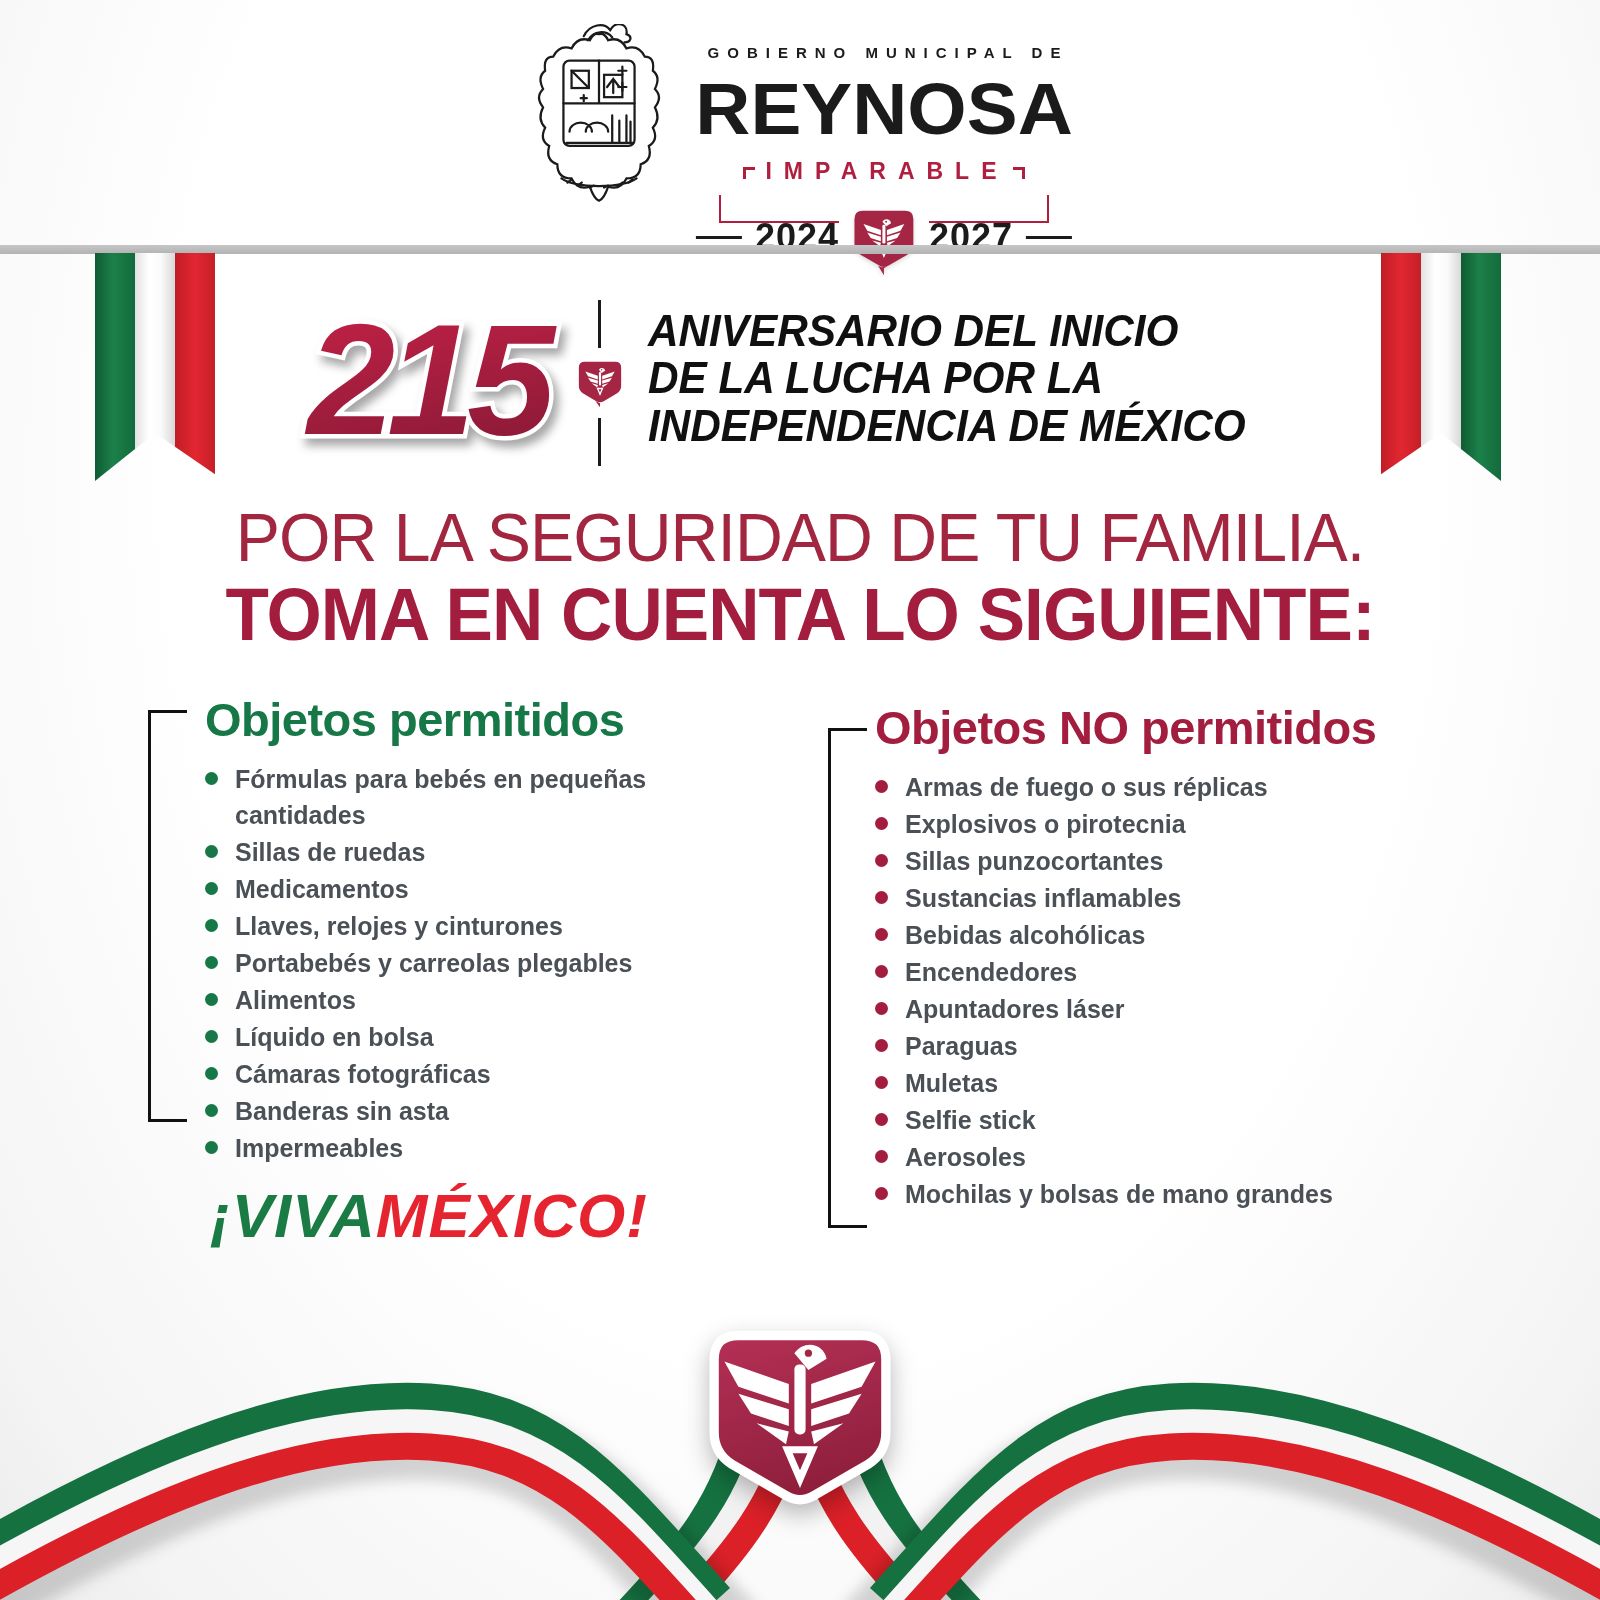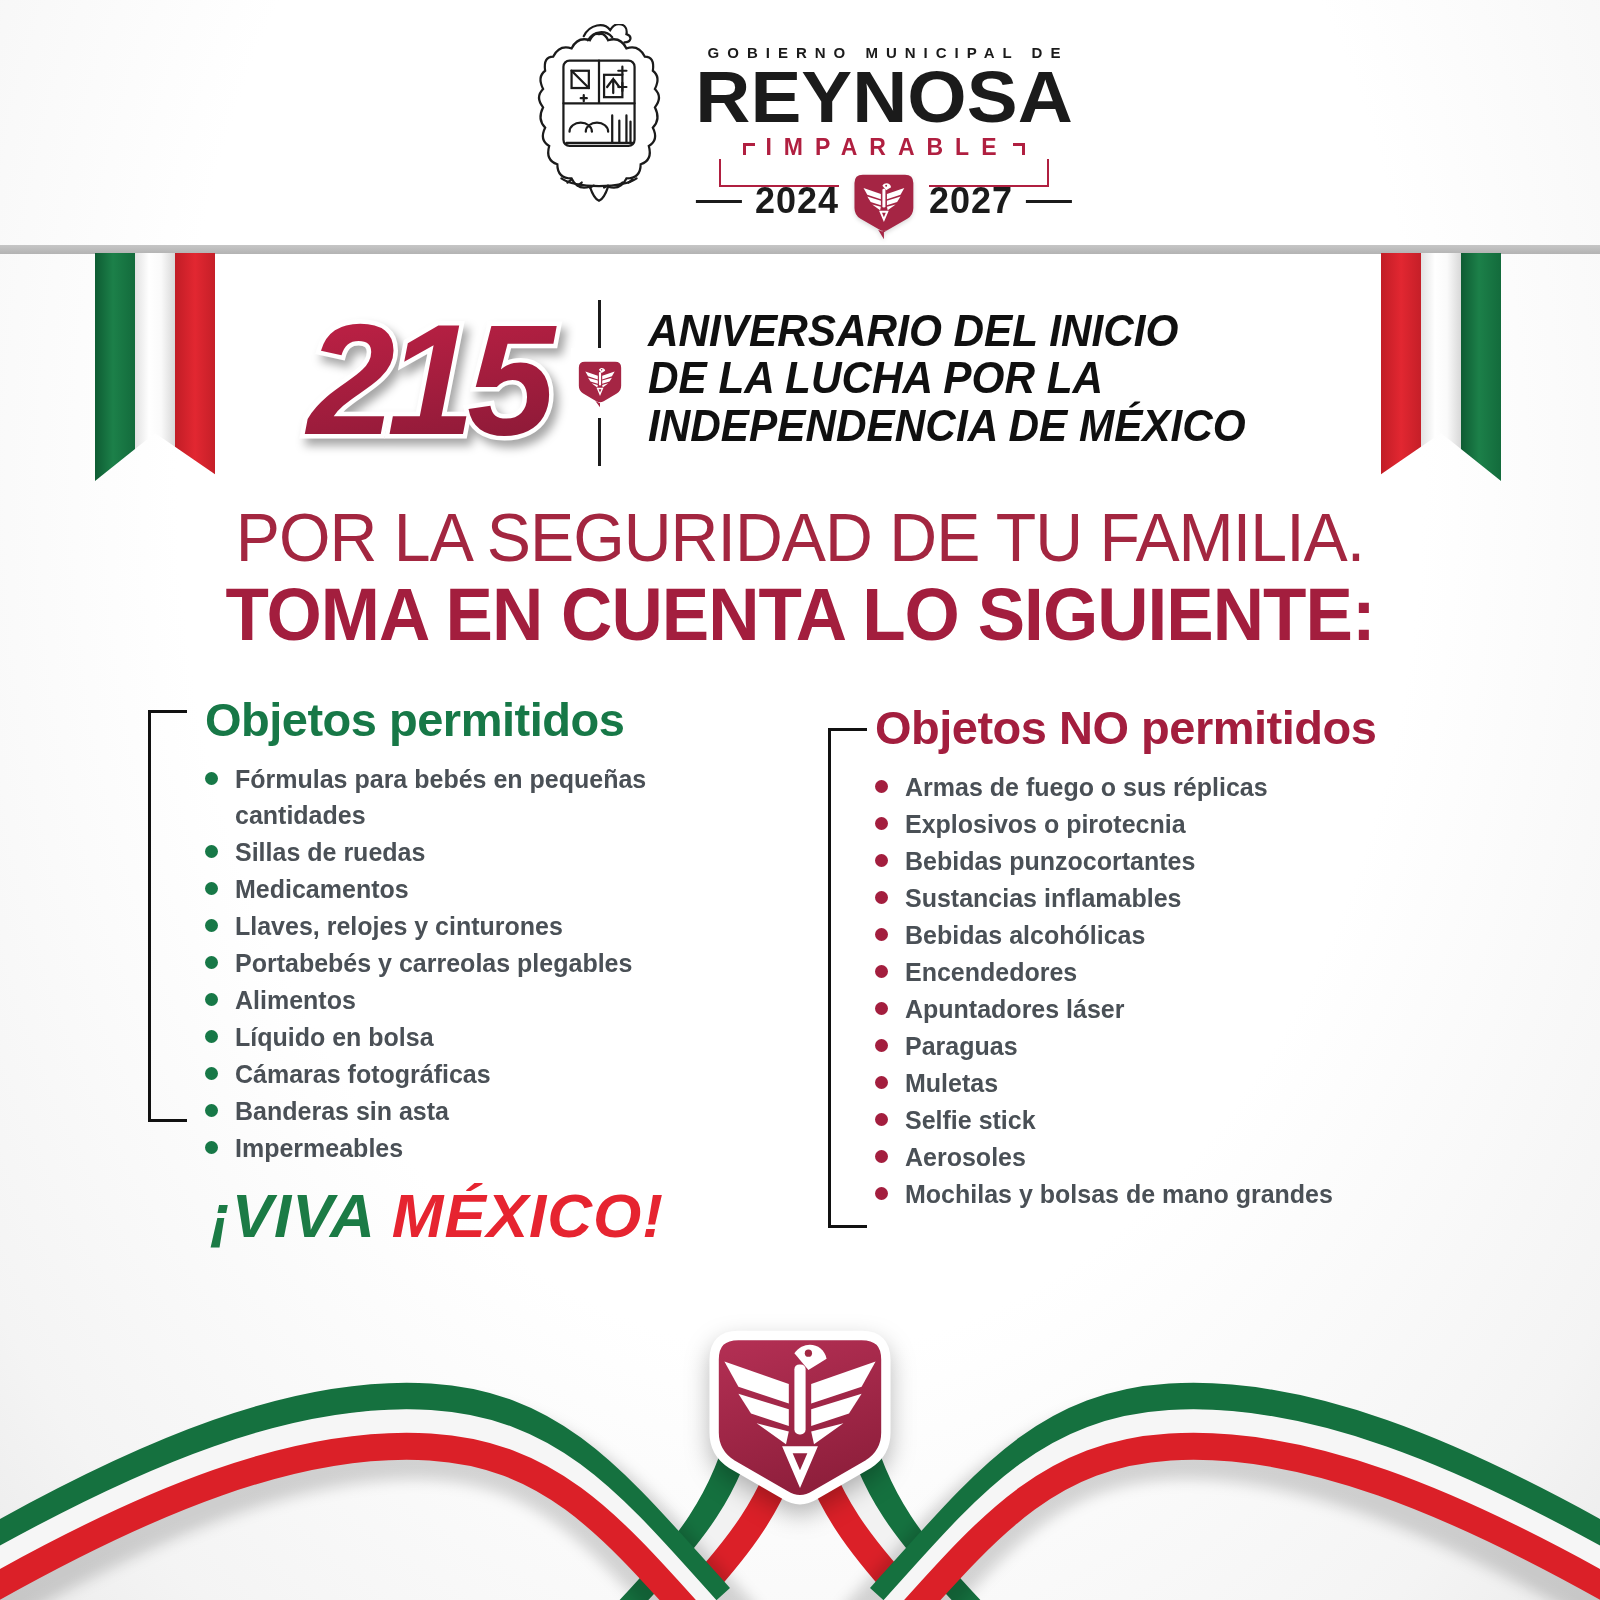--- a/index.html
+++ b/index.html
@@ -6,21 +6,21 @@
   *{box-sizing:border-box;}
   .poster{
     position:relative;width:1600px;height:1600px;overflow:hidden;
     background:radial-gradient(ellipse at 50% 30%, #ffffff 55%, #f4f4f4 88%, #ececec 100%);
     font-family:"Liberation Sans", sans-serif;
   }
   svg{display:block;}
   
   .brand{position:absolute;top:24px;left:0;width:100%;display:flex;justify-content:center;align-items:flex-start;gap:34px;}
   .coat{width:134px;height:188px;}
-  .brand-text{display:flex;flex-direction:column;align-items:center;padding-top:20px;}
+  .brand-text{display:flex;flex-direction:column;align-items:center;padding-top:20px;gap:12px;}
   .pretitle{font-size:15px;font-weight:bold;letter-spacing:8px;color:#1b1b1b;white-space:nowrap;text-indent:8px;}
   .brand-name{font-size:72px;font-weight:900;color:#1b1b1b;line-height:1.02;letter-spacing:0px;transform:scaleX(1.06);transform-origin:center;}
   .subtitle-row{display:flex;align-items:flex-start;margin-top:0px;}
   .tickL{width:12px;height:12px;border-top:3px solid #b01f40;border-left:3px solid #b01f40;margin-top:9px;}
   .tickR{width:12px;height:12px;border-top:3px solid #b01f40;border-right:3px solid #b01f40;margin-top:9px;}
   .subtitle{font-size:23px;font-weight:800;letter-spacing:12px;color:#b01f40;padding:0 4px;text-indent:6px;}
   .term-wrap{position:relative;margin-top:-2px;width:330px;height:72px;}
   .frameL{position:absolute;left:0;top:0;width:120px;height:28px;border-left:2px solid #b01f40;border-bottom:2px solid #b01f40;}
   .frameR{position:absolute;right:0;top:0;width:120px;height:28px;border-right:2px solid #b01f40;border-bottom:2px solid #b01f40;}
   .term-row{position:absolute;left:50%;top:0px;transform:translateX(-50%);display:flex;align-items:center;gap:13px;}
@@ -59,21 +59,21 @@
   .col-allowed .dot{background:#177847;}
   .col-banned .dot{background:#a31e3e;}
   .bracket{position:absolute;border-left:3px solid #111;}
   .bracket:before,.bracket:after{content:"";position:absolute;left:0;width:36px;height:3px;background:#111;}
   .bracket:before{top:0;} .bracket:after{bottom:0;}
   .bracket-allowed{left:-57px;top:18px;height:412px;}
   .bracket-banned{left:-47px;top:28px;height:500px;}
   
   .slogan{position:absolute;left:210px;top:1180px;font-size:62px;font-weight:900;font-style:italic;letter-spacing:1px;white-space:nowrap;}
   .slogan .viva{color:#1b7b45;}
-  .slogan .mex{color:#e62430;margin-left:16px;}
+  .slogan .mex{color:#e62430;}
   
   .bottom-ribbons{position:absolute;left:0;top:1320px;width:1600px;height:280px;}
   .bottom-badge{position:absolute;left:706px;top:1328px;width:188px;height:182px;filter:drop-shadow(0 10px 12px rgba(0,0,0,.28));}
   .hidden-defs{position:absolute;width:0;height:0;overflow:hidden;}
 </style>
 </head>
 <body>
 
 <svg class="hidden-defs" aria-hidden="true">
   <defs>
@@ -243,21 +243,21 @@
         <li>
         <span class="dot"></span>
         <span class="li-text">Armas de fuego o sus réplicas</span>
       </li>
         <li>
         <span class="dot"></span>
         <span class="li-text">Explosivos o pirotecnia</span>
       </li>
         <li>
         <span class="dot"></span>
-        <span class="li-text">Bebidas punzocortantes</span>
+        <span class="li-text">Sillas punzocortantes</span>
       </li>
         <li>
         <span class="dot"></span>
         <span class="li-text">Sustancias inflamables</span>
       </li>
         <li>
         <span class="dot"></span>
         <span class="li-text">Bebidas alcohólicas</span>
       </li>
         <li>

